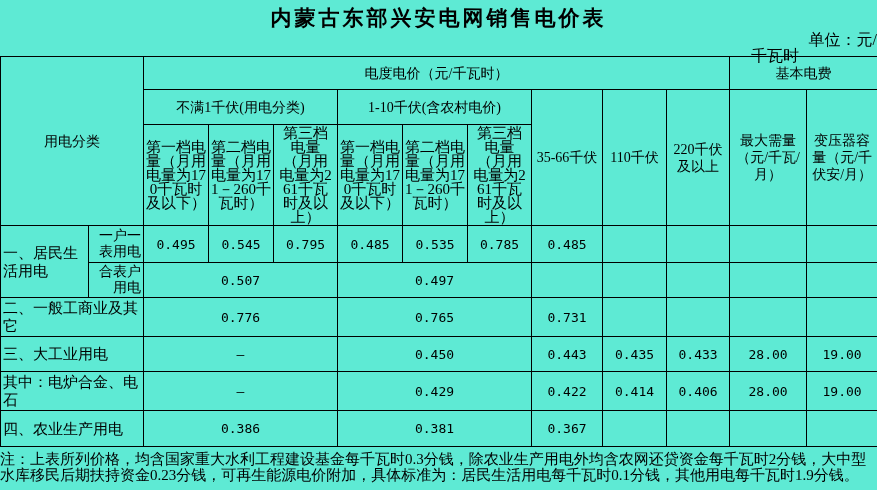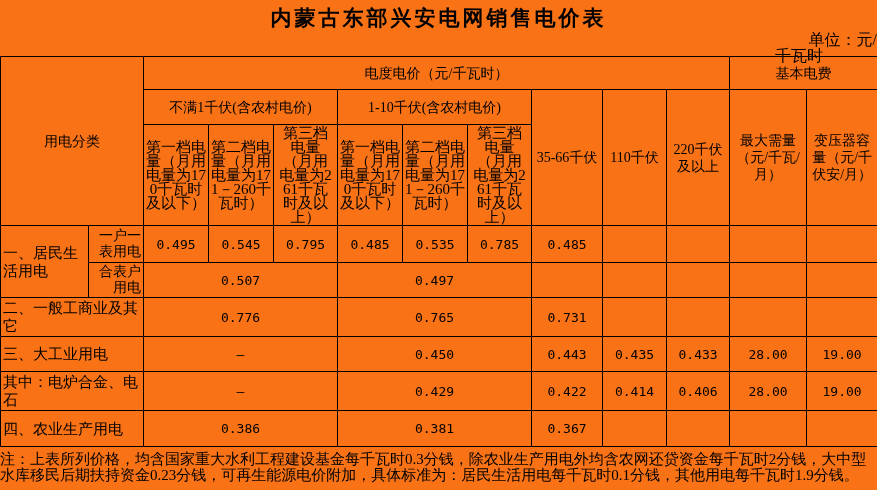--- a/index.html
+++ b/index.html
@@ -6,42 +6,42 @@
     margin: 0;
     padding: 0;
     background: #ffffff;
     color: #000000;
     font-family: "Liberation Sans", sans-serif;
   }
   .page {
     position: relative;
     width: 877px;
     height: 490px;
-    background: #f97316;
+    background: #5eead4;
     overflow: hidden;
   }
   .title {
     margin: 6px 0 0 0;
     text-align: center;
     font-size: 21px;
     font-weight: bold;
     letter-spacing: 3px;
     line-height: 24px;
     font-family: "Liberation Serif", serif;
   }
   .unit {
     position: relative;
     z-index: 2;
     margin: 2px 0 -8px 0;
     text-align: right;
     font-size: 16px;
     line-height: 16px;
     font-family: "Liberation Serif", serif;
   }
-  .unit .l2 { padding-right: 54px; }
+  .unit .l2 { padding-right: 78px; }
   table.price {
     border-collapse: collapse;
     table-layout: fixed;
     width: 877px;
     font-family: "Liberation Serif", serif;
   }
   table.price td {
     border: 1px solid #000000;
     padding: 1px 2px;
     vertical-align: middle;
@@ -125,21 +125,21 @@
     </colgroup>
 
     <tbody>
         <tr class="rh1">
       <td class="hc" rowspan="3" colspan="2">用电分类</td>
       <td class="hc" colspan="9">电度电价（元/千瓦时）</td>
       <td class="hc" colspan="2">基本电费</td>
     </tr>
 
     <tr class="rh2">
-      <td class="hc" colspan="3">不满1千伏(含农村电价)</td>
+      <td class="hc" colspan="3">不满1千伏(用电分类)</td>
       <td class="hc" colspan="3">1-10千伏(含农村电价)</td>
       <td class="hc" rowspan="2">35-66千伏</td>
       <td class="hc" rowspan="2">110千伏</td>
       <td class="hc" rowspan="2">220千伏及以上</td>
       <td class="hc" rowspan="2">最大需量（元/千瓦/月）</td>
       <td class="hc" rowspan="2">变压器容量（元/千伏安/月）</td>
     </tr>
 
     <tr class="rh3">
       <td class="tier">第一档电量（月用电量为170千瓦时及以下）</td>

